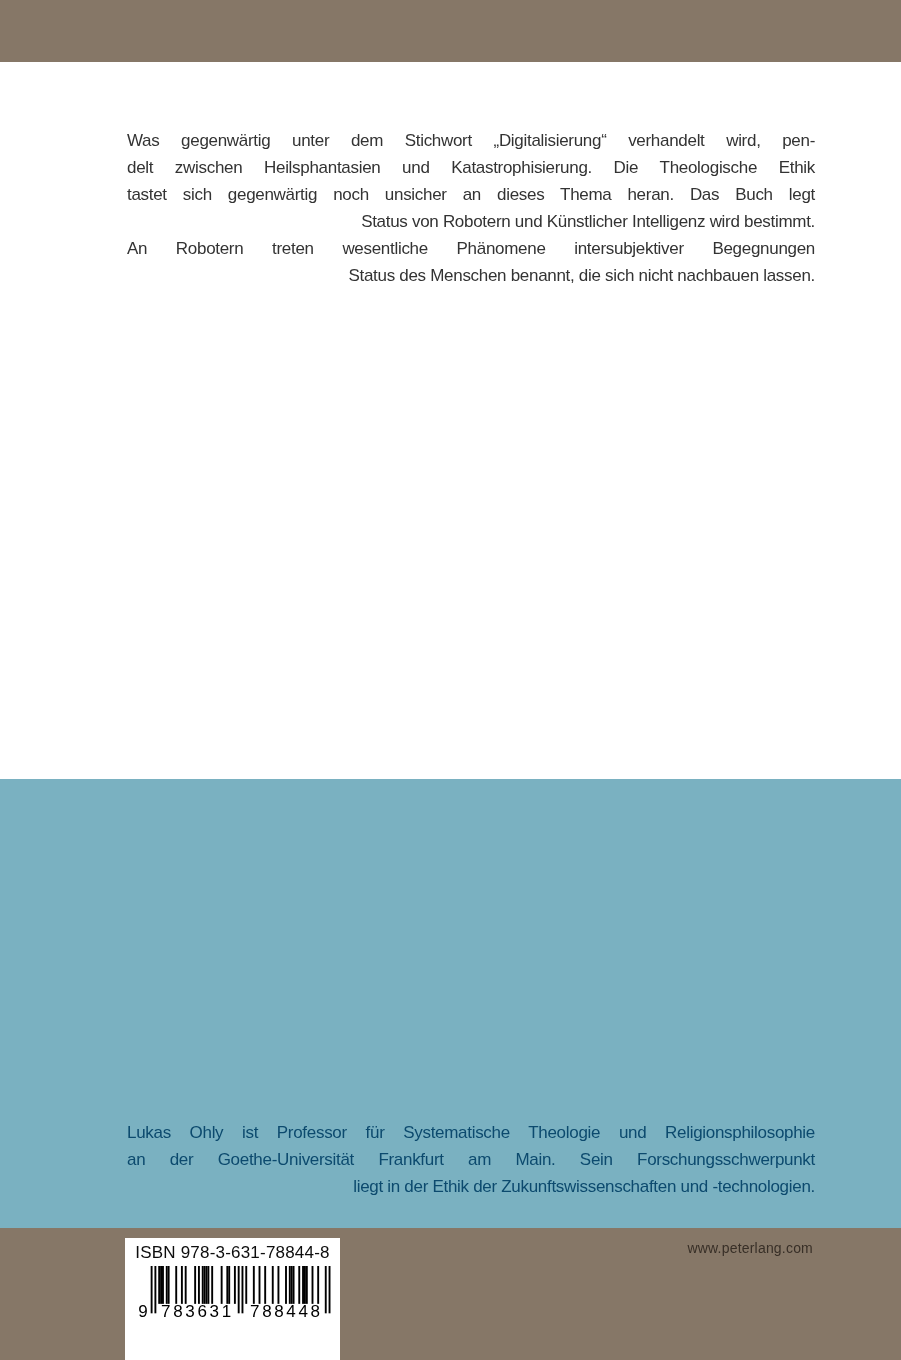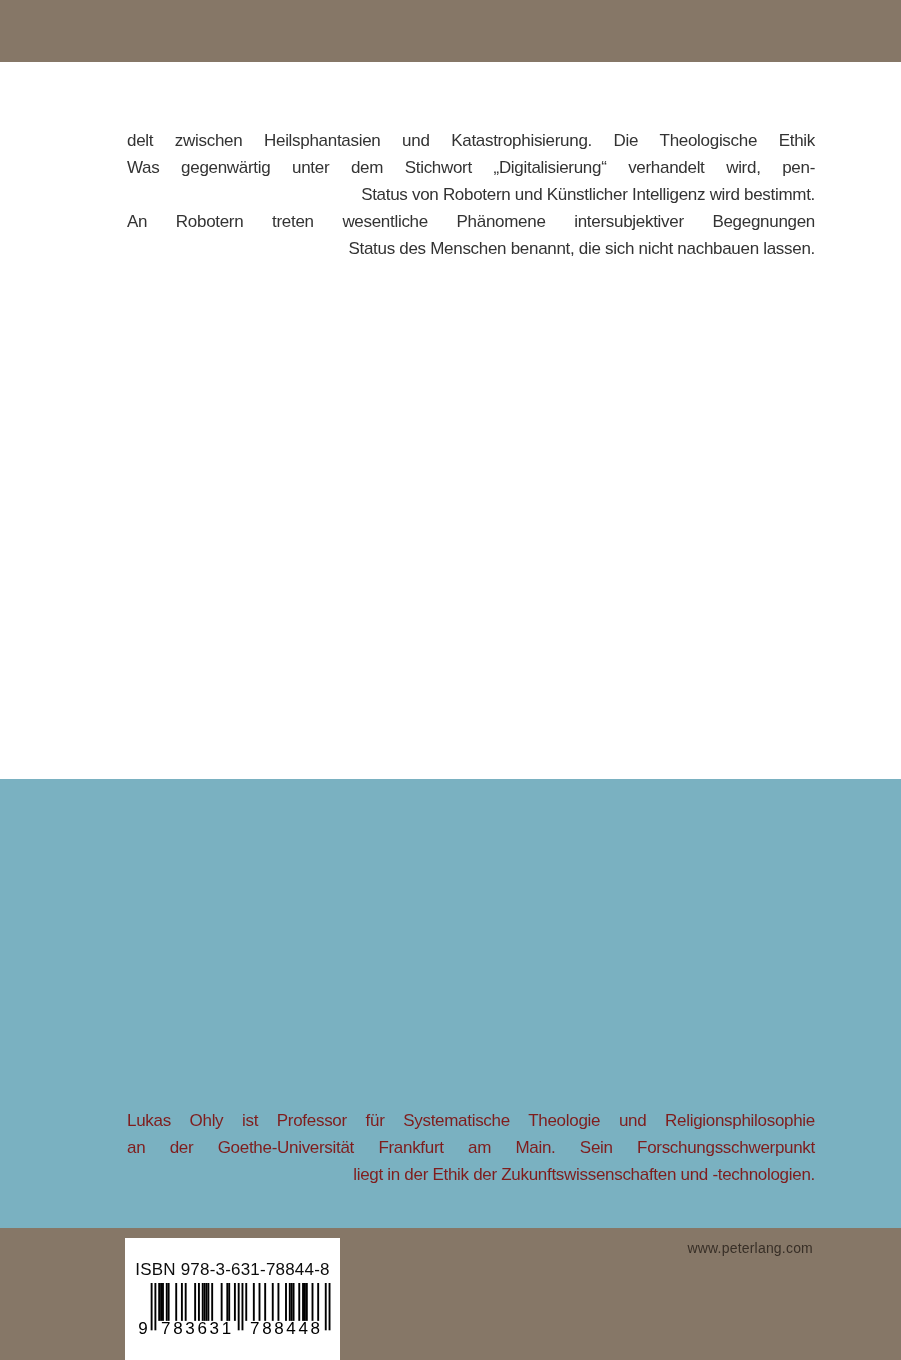--- a/index.html
+++ b/index.html
@@ -35,32 +35,32 @@
   .textblock {
     position: absolute;
     left: 127px;
     width: 688px;
     font-size: 17px;
     line-height: 27px;
     letter-spacing: -0.3px;
     color: #333333;
   }
   .textblock.desc { top: 65px; }   
-  .textblock.bio  { top: 328px; color: #7f1d1d; } 
+  .textblock.bio  { top: 340px; color: #0c4a6e; } 
   .jline { text-align: justify; text-align-last: justify; }
   .lline { text-align: right; }
   .isbn-box {
     position: absolute;
     left: 125px; top: 10px;
     width: 215px; height: 122px;
     background: #ffffff;
     text-align: center;
   }
   .isbn-label {
-    padding-top: 22px;
+    padding-top: 5px;
     font-size: 17px;
     line-height: 20px;
     letter-spacing: 0.2px;
     color: #0d0d0d;
     white-space: nowrap;
   }
   .barcode-svg { display: block; margin: 3px auto 0; }
   .barcode-svg rect { fill: #000000; }
   .bcd {
     font-family: "Liberation Sans", sans-serif;
@@ -77,22 +77,23 @@
 </style>
 </head>
 <body>
 
 <div class="page">
 
   <div class="band top"></div>
 
   <section class="white-area">
     <div class="textblock desc">
+      <div class="jline">Was gegenwärtig unter dem Stichwort „Digitalisierung“ verhandelt wird, pen-</div>
       <div class="jline">delt zwischen Heilsphantasien und Katastrophisierung. Die Theologische Ethik</div>
-      <div class="jline">Was gegenwärtig unter dem Stichwort „Digitalisierung“ verhandelt wird, pen-</div>
+      <div class="jline">tastet sich gegenwärtig noch unsicher an dieses Thema heran. Das Buch legt</div>
       <div class="lline">Status von Robotern und Künstlicher Intelligenz wird bestimmt.</div>
       <div class="jline">An Robotern treten wesentliche Phänomene intersubjektiver Begegnungen</div>
       <div class="lline">Status des Menschen benannt, die sich nicht nachbauen lassen.</div>
     </div>
   </section>
 
   <section class="blue-area">
     <div class="textblock bio">
       <div class="jline">Lukas Ohly ist Professor für Systematische Theologie und Religionsphilosophie</div>
       <div class="jline">an der Goethe-Universität Frankfurt am Main. Sein Forschungsschwerpunkt</div>

